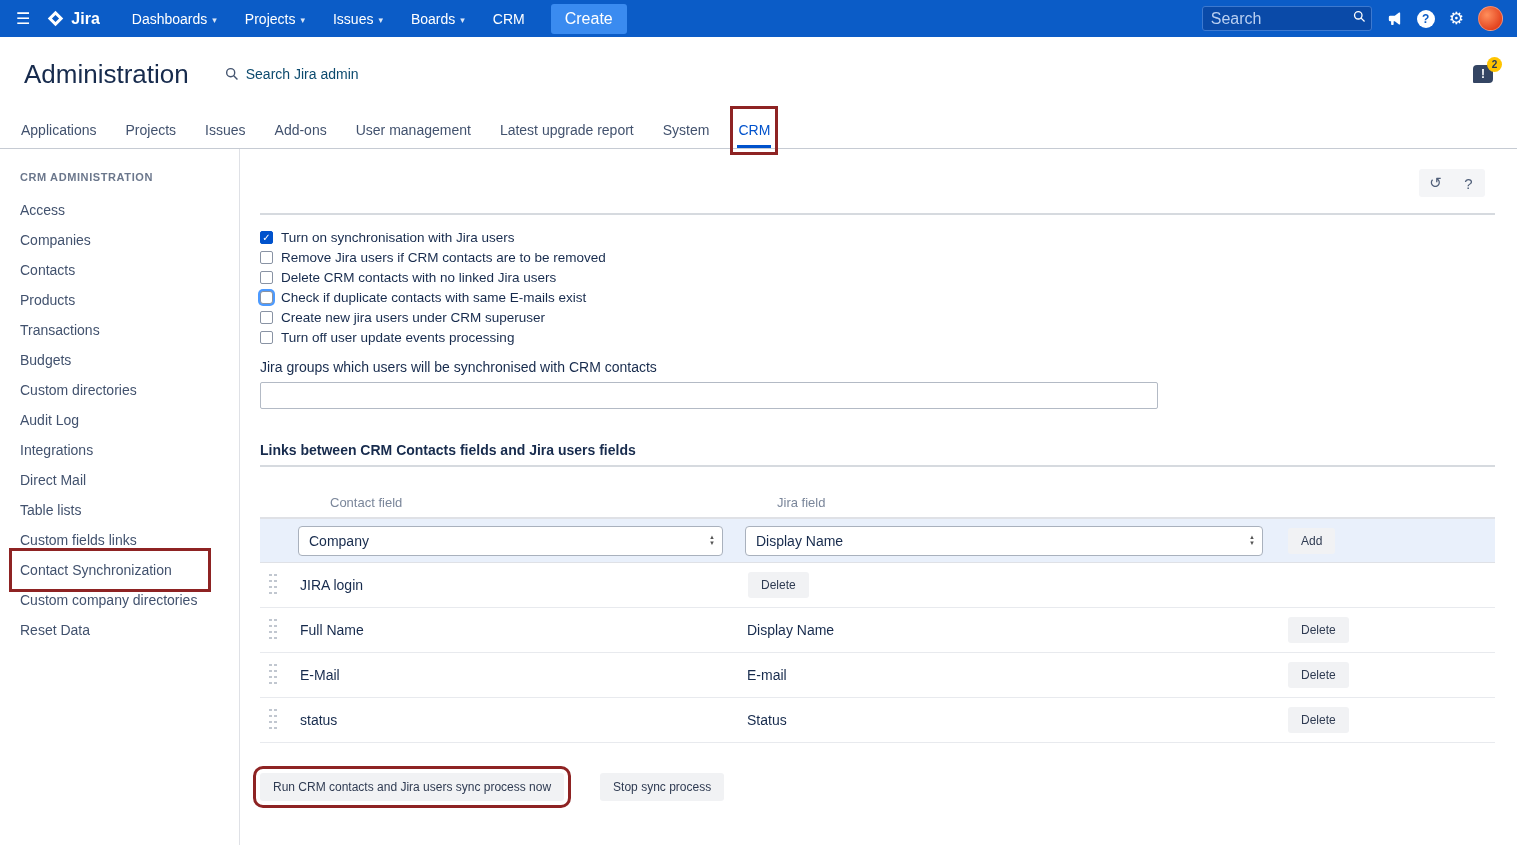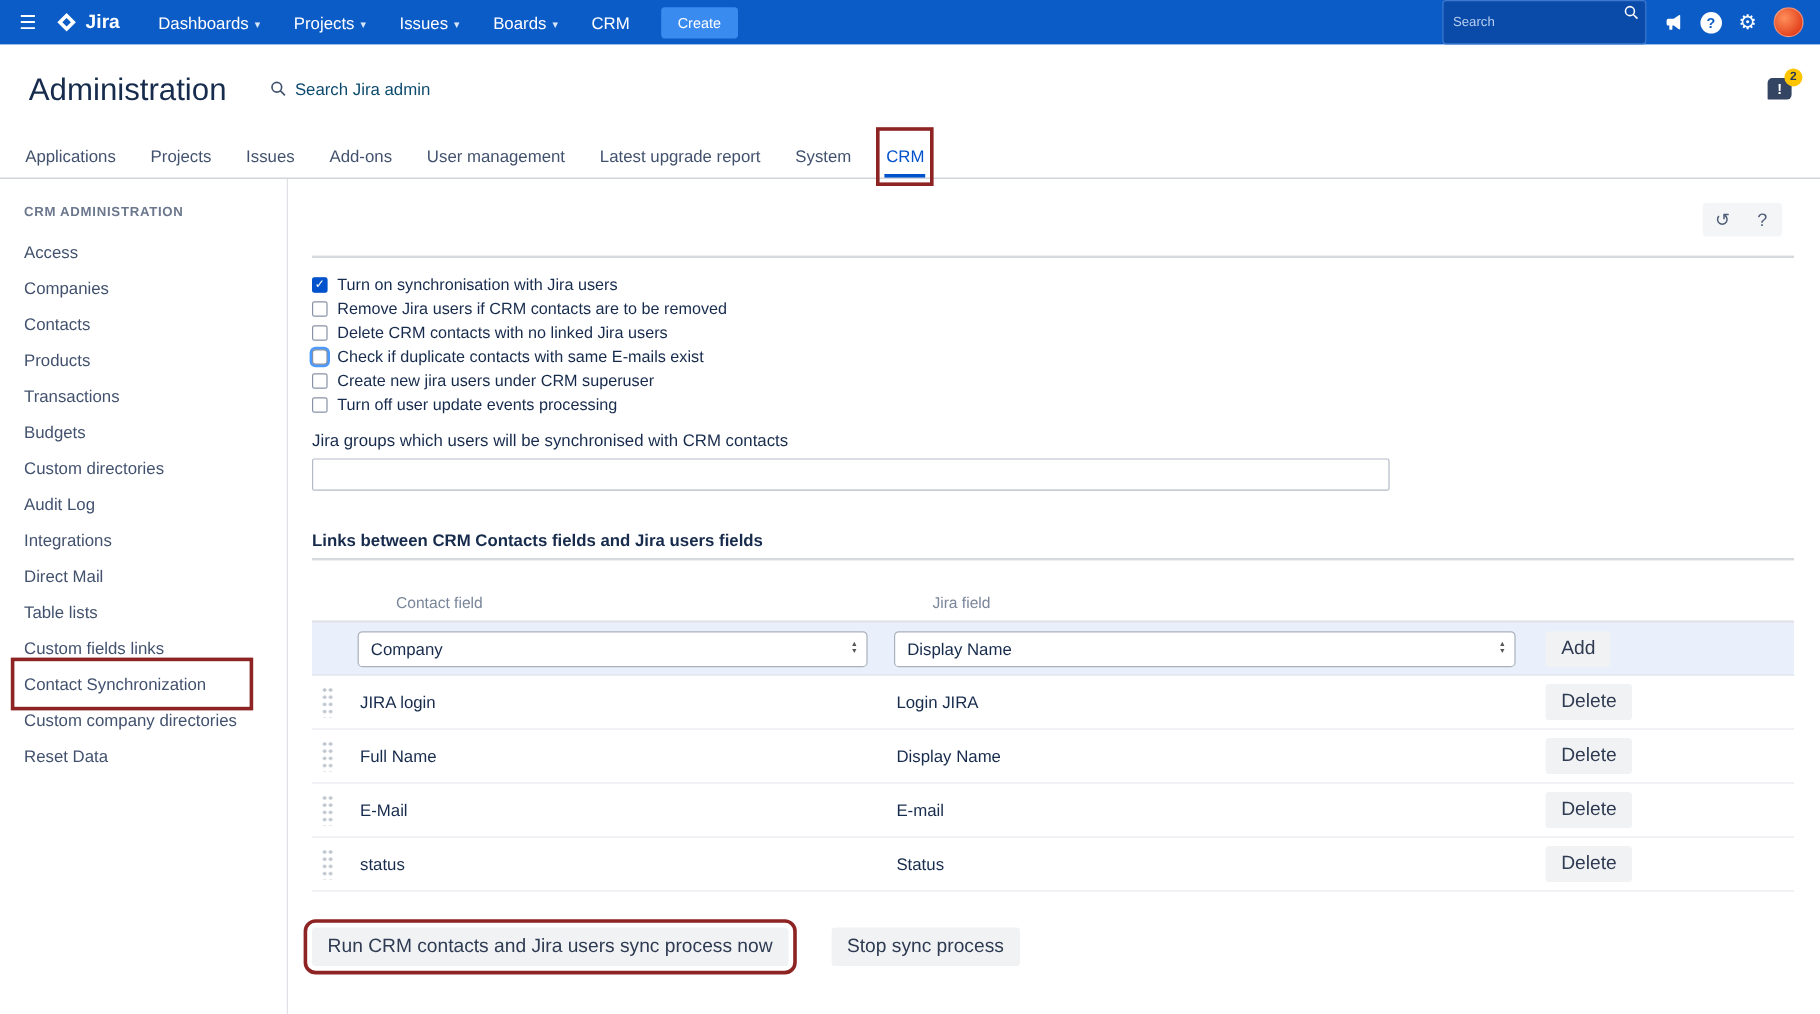--- a/index.html
+++ b/index.html
@@ -13,27 +13,27 @@
   .topnav {
     height:37px; background:#0b5cc7; display:flex; align-items:center;
     padding:0 14px; gap:8px; color:#fff;
   }
   .hamburger { font-size:16px; padding:0 8px 0 2px; cursor:pointer; }
   .brand { display:flex; align-items:center; gap:6px; font-size:16px; font-weight:bold; margin-right:14px; }
   .nav-item { display:flex; align-items:center; gap:5px; padding:0 10px; font-size:14px; cursor:pointer; height:37px; }
   .nav-item .chev { font-size:9px; opacity:.85; margin-top:2px; }
   .create-btn {
     background:#3a8bf0; color:#fff; border:none; border-radius:3px;
-    font-size:12px; padding:6px 14px; margin-left:8px; cursor:pointer; font-family:inherit;
+    font-size:16px; padding:6px 14px; margin-left:8px; cursor:pointer; font-family:inherit;
   }
   .nav-right { margin-left:auto; display:flex; align-items:center; gap:14px; }
   .nav-search-wrap { position:relative; }
   .nav-search {
-    width:170px; height:37px; background:#0a4aa8; border:1px solid #3d79cf; border-radius:3px;
-    color:#fff; font-size:11px; padding:0 26px 0 8px; font-family:inherit;
+    width:170px; height:25px; background:#0a4aa8; border:1px solid #3d79cf; border-radius:3px;
+    color:#fff; font-size:16px; padding:0 26px 0 8px; font-family:inherit;
   }
   .nav-search::placeholder { color:#b9cff1; }
   .nav-search-icon { position:absolute; right:6px; top:4px; }
   .nav-help {
     width:18px; height:18px; border-radius:50%; background:#fff; color:#0b5cc7;
     display:flex; align-items:center; justify-content:center; font-size:12px; font-weight:bold; cursor:pointer;
   }
   .nav-gear { font-size:17px; cursor:pointer; line-height:1; }
   .avatar {
     width:25px; height:25px; border-radius:50%; cursor:pointer;
@@ -116,21 +116,21 @@
     height:30px; background:#fff; border:1px solid #a9b1bd; border-radius:4px;
     display:flex; align-items:center; justify-content:space-between;
     padding:0 7px 0 10px; font-size:14px; cursor:pointer;
   }
   .select.contact { width:425px; }
   .select.jira { width:518px; }
   .spinner { display:flex; flex-direction:column; line-height:5px; font-size:6px; color:#555; gap:1px; }
 
   .btn {
     background:#f1f2f4; border:none; border-radius:3px; color:#2f3b52;
-    font-size:16px; padding:7px 13px; cursor:pointer; font-family:inherit;
+    font-size:12px; padding:7px 13px; cursor:pointer; font-family:inherit;
   }
   .btn.small { padding:6px 13px; }
   .action-cell { padding-left:3px; }
 
   .bottom-actions { margin-top:30px; display:flex; gap:36px; }
 
   
   .red-box-tab { outline:3px solid #8e2323; outline-offset:4px; }
   .red-box-side { outline:3px solid #8e2323; outline-offset:4px; margin-left:-4px; padding:0 32px 0 4px; }
   .red-box-btn { outline:3px solid #8e2323; outline-offset:4px; }
@@ -310,21 +310,20 @@
           </span>
         </span>
         <span class="action-cell">
           <button class="btn small">Add</button>
         </span>
       </div>
 
       <div class="grid-row data-row">
         <span class="drag-handle"></span>
         <span class="cell">JIRA login</span>
-        <span class="cell">Login JIRA</span>
         <span class="action-cell">
           <button class="btn small">Delete</button>
         </span>
       </div>
       <div class="grid-row data-row">
         <span class="drag-handle"></span>
         <span class="cell">Full Name</span>
         <span class="cell">Display Name</span>
         <span class="action-cell">
           <button class="btn small">Delete</button>

